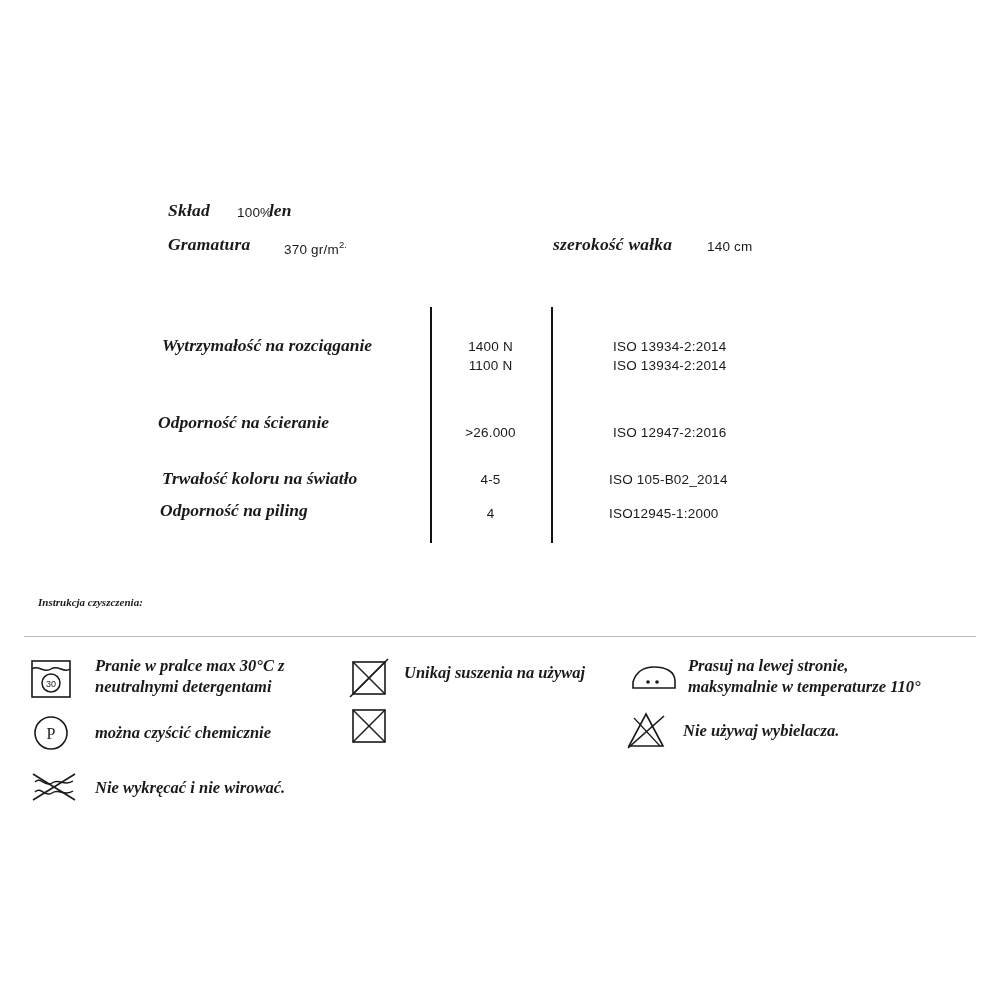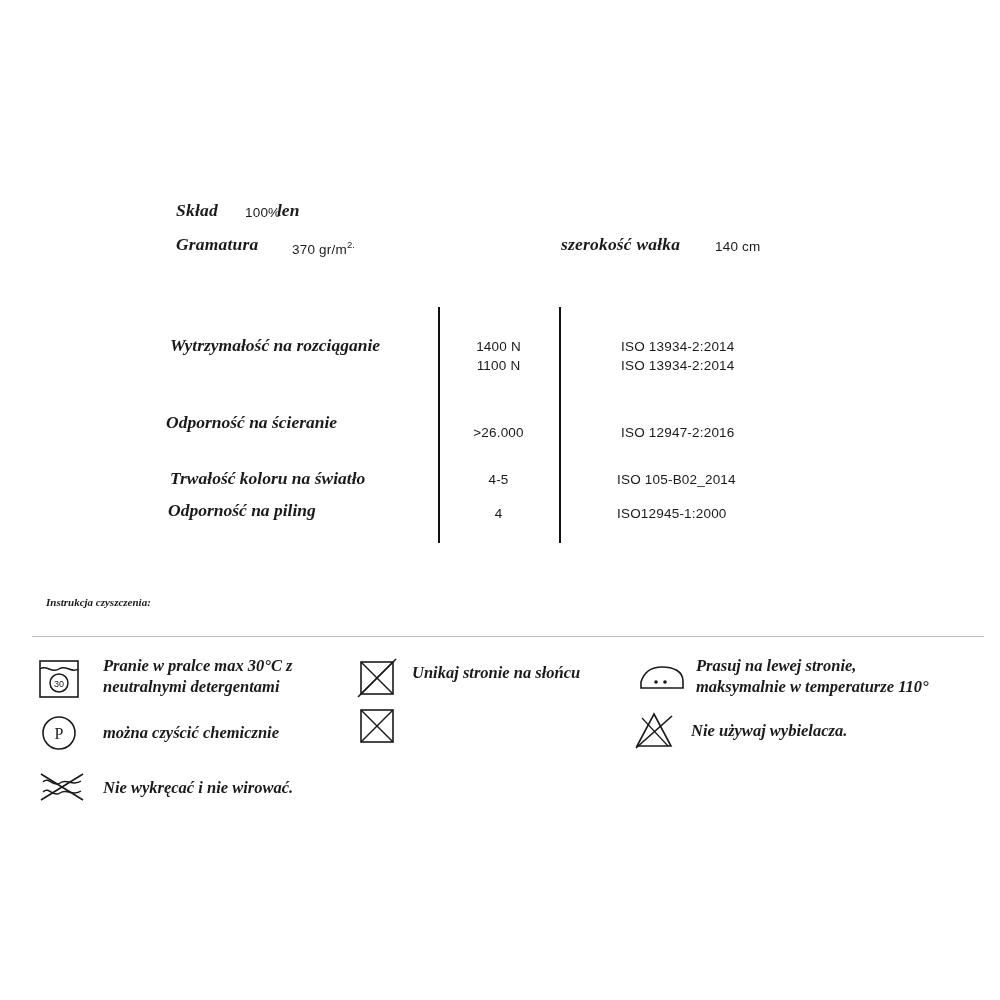--- a/index.html
+++ b/index.html
@@ -10,21 +10,21 @@
   body {
     width: 1000px;
     height: 1000px;
     position: relative;
     font-family: "Liberation Serif", serif;
     color: #1a1a1a;
     overflow: hidden;
   }
   .sheet {
     position: absolute;
-    left: 8px; top: 0;
+    left: 0; top: 0;
     width: 939px;
     height: 1000px;
     text-decoration: underline;
   }
 
   
   .spec-top {
     position: absolute;
     left: 168px;
     top: 198px;
@@ -206,21 +206,21 @@
 
   <div class="icon" style="left:350px; top:659px;">
     <svg width="38" height="38" viewBox="0 0 38 38">
       <rect x="3" y="3" width="32" height="32" fill="none" stroke="#1a1a1a" stroke-width="1.6"></rect>
       <line x1="3" y1="3" x2="35" y2="35" stroke="#1a1a1a" stroke-width="1.4"></line>
       <line x1="35" y1="3" x2="3" y2="35" stroke="#1a1a1a" stroke-width="1.4"></line>
       <line x1="0" y1="38" x2="38" y2="0" stroke="#1a1a1a" stroke-width="1.6"></line>
     </svg>
   </div>
   <div class="sym-text" style="left:404px; top:662px; width:230px;">
-    <div>Unikaj stronie na słońcu</div>
+    <div>Unikaj suszenia na używaj</div>
   </div>
 
   <div class="icon" style="left:350px; top:708px;">
     <svg width="38" height="36" viewBox="0 0 38 36">
       <rect x="3" y="2" width="32" height="32" fill="none" stroke="#1a1a1a" stroke-width="1.6"></rect>
       <line x1="3" y1="2" x2="35" y2="34" stroke="#1a1a1a" stroke-width="1.4"></line>
       <line x1="35" y1="2" x2="3" y2="34" stroke="#1a1a1a" stroke-width="1.4"></line>
     </svg>
   </div>
 

